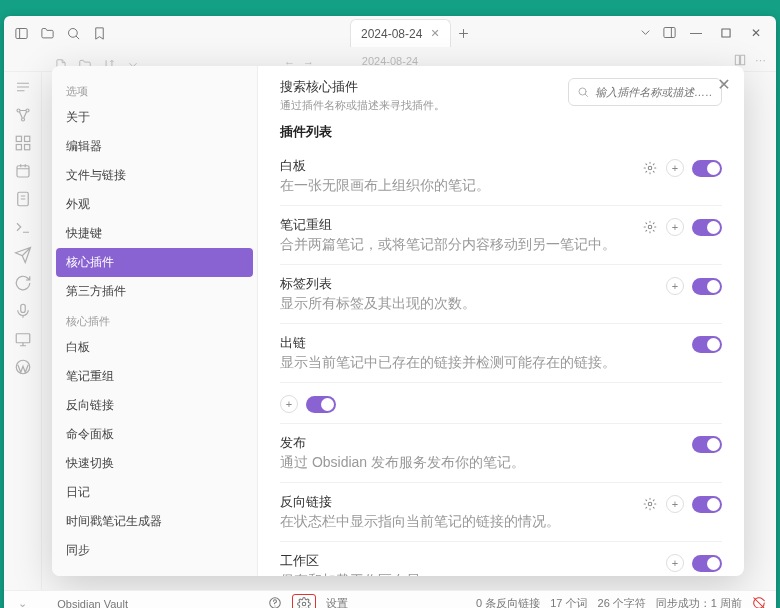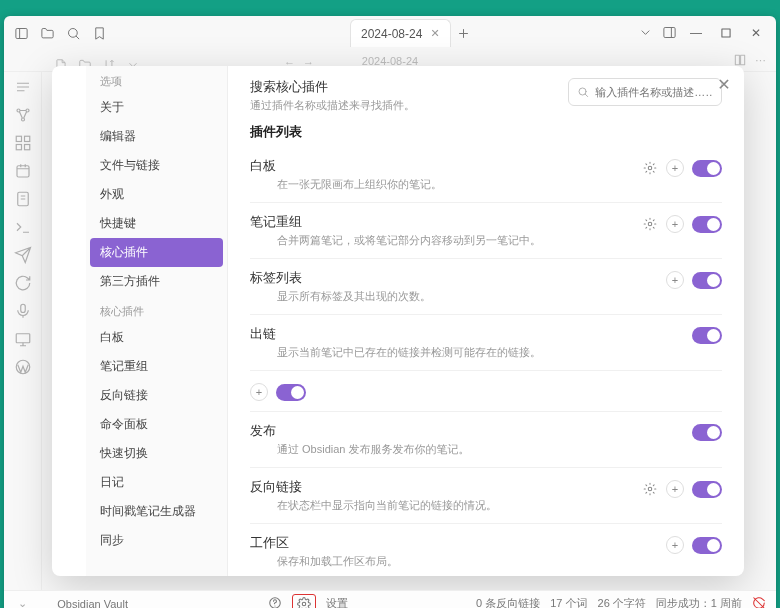--- a/index.html
+++ b/index.html
@@ -20,37 +20,37 @@
   .subbar .spacer { flex: 1; }
   
   .main { flex: 1; position: relative; display: flex; }
   .rail { width: 38px; background: #f8f8f8; border-right: 1px solid #eee; display: flex; flex-direction: column; align-items: center; padding-top: 6px; gap: 10px; }
   .rail-icon { width: 18px; height: 18px; opacity: 0.55; }
   .rail-icon svg { width: 18px; height: 18px; stroke: #777; fill: none; stroke-width: 1.6; }
   .content { flex: 1; position: relative; }
   
   .modal { position: absolute; left: 48px; top: 50px; width: 692px; height: 510px; background: #fff; border-radius: 8px; box-shadow: 0 10px 40px rgba(0,0,0,0.18); display: flex; overflow: hidden; }
   .modal-close { position: absolute; right: 10px; top: 8px; width: 20px; height: 20px; color: #888; display: flex; align-items: center; justify-content: center; cursor: pointer; }
-  .m-side { width: 142px; background: #fafafa; border-right: 1px solid #eee; padding: 0 0; overflow-y: auto; font-size: 12px; margin-left: 34px; }
+  .m-side { width: 206px; background: #fafafa; border-right: 1px solid #eee; padding: 10px 0; overflow-y: auto; font-size: 12px; }
   .m-side-hdr { color: #9a9a9a; font-size: 11px; padding: 8px 14px 4px; }
   .m-side-item { padding: 6px 14px; color: #444; cursor: pointer; }
   .m-side-item.active { background: #8a63d2; color: #fff; border-radius: 4px; margin: 0 4px; padding: 6px 10px; }
   .m-body { flex: 1; padding: 12px 22px 12px 22px; overflow-y: auto; }
   .search-row { display: flex; align-items: flex-start; gap: 14px; margin-bottom: 10px; justify-content: center; }
   .search-text { flex: 1; }
   .search-text .t1 { font-size: 13px; color: #333; margin-bottom: 2px; }
   .search-text .t2 { font-size: 11px; color: #999; }
   .search-box { width: 154px; height: 28px; border: 1px solid #ddd; border-radius: 6px; display: flex; align-items: center; padding: 0 8px; gap: 6px; color: #aaa; }
-  .search-box input { border: none; outline: none; width: 100%; font-size: 11px; color: #444; }
+  .search-box input { border: none; outline: none; width: 100%; font-size: 11px; color: #444; font-style: italic; }
   .list-title { font-size: 13px; font-weight: 600; color: #222; margin: 10px 0 6px; }
   .plugin { display: flex; align-items: flex-start; padding: 10px 0; border-top: 1px solid #f0f0f0; gap: 8px; }
   .plugin:first-of-type { border-top: none; }
   .p-text { flex: 1; }
   .p-text .pt1 { font-size: 13px; color: #333; }
-  .p-text .pt2 { font-size: 11px; color: #999; margin-top: 2px; margin-left: 27px; }
+  .p-text .pt2 { font-size: 14px; color: #999; margin-top: 2px; }
   .p-actions { display: flex; align-items: center; gap: 8px; padding-top: 2px; }
   .ibtn { width: 18px; height: 18px; border: 1px solid #ddd; border-radius: 50%; display: flex; align-items: center; justify-content: center; color: #888; font-size: 11px; cursor: pointer; }
   .ibtn.nob { border: none; width: 16px; height: 16px; }
   .toggle { width: 30px; height: 17px; border-radius: 10px; background: #8a63d2; position: relative; cursor: pointer; }
   .toggle::after { content: ""; position: absolute; width: 13px; height: 13px; background: #fff; border-radius: 50%; top: 2px; right: 2px; }
   
   .status { position: absolute; left: 0; right: 0; bottom: 0; height: 26px; background: #fdfdfd; border-top: 1px solid #eee; display: flex; align-items: center; padding: 0 10px; font-size: 11px; color: #777; }
   .status .vault { margin-left: 30px; }
   .status .mid { margin-left: 140px; display: flex; align-items: center; gap: 10px; }
   .gear-hl { border: 1.5px solid #d33; border-radius: 3px; padding: 2px 4px; display: flex; }

